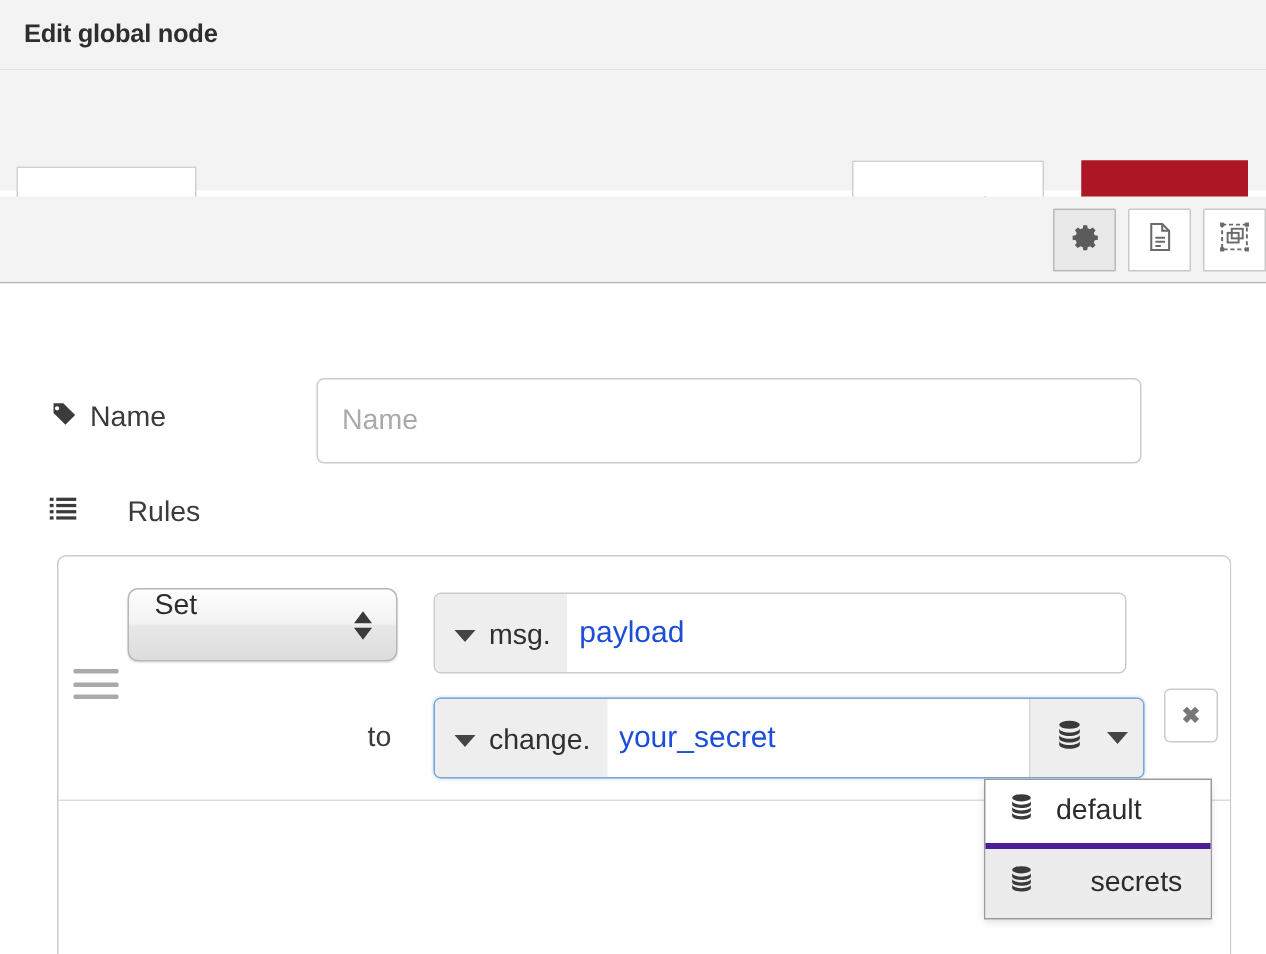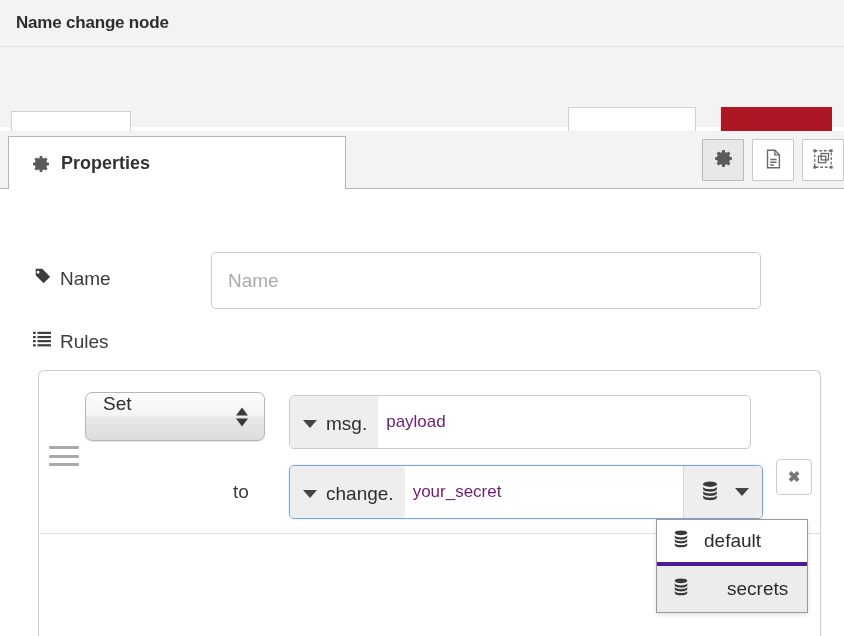--- a/index.html
+++ b/index.html
@@ -78,21 +78,21 @@
   .icon-btn.active{background:#e8e8e8;border-color:#b9b9b9;}
 
   
   .content{position:absolute;left:0;top:189px;width:844px;height:447px;background:#fff;}
   .label{
     display:flex;align-items:center;
     font-size:19px;color:#3b3b3b;
   }
   .label .lab-text{margin-left:9px;}
   .lbl-name{position:absolute;left:33px;top:78px;}
-  .lbl-rules{position:absolute;left:33px;top:141px;}
+  .lbl-rules{position:absolute;left:33px;top:141px;gap:25px;}
 
   .name-input{
     position:absolute;left:211px;top:252px;width:550px;height:57px;
     box-sizing:border-box;
     border:1px solid #ccc;border-radius:5px;
     background:#fff;
     font-family:"Liberation Sans", sans-serif;
     font-size:19px;color:#333;
     padding:0 16px;
     outline:none;
@@ -151,35 +151,35 @@
     display:flex;align-items:center;gap:9px;
     padding:4px 11px 0 13px;
     font-size:19px;color:#2f2f2f;
     cursor:pointer;
     white-space:nowrap;
   }
   .caret-dn{width:0;height:0;border-left:7px solid transparent;border-right:7px solid transparent;border-top:8px solid #444;}
   .tvalue{
     flex:1;border:none;outline:none;background:transparent;
     font-family:"Liberation Sans", sans-serif;
-    font-size:17px;color:#701a75;
+    font-size:20px;color:#1d4ed8;
     padding:0 8px;
   }
   .tsuffix{
     background:#eee;border-left:1px solid #d8d8d8;
     display:flex;align-items:center;gap:14px;
     padding:0 13px 0 15px;
     cursor:pointer;
   }
 
   .in-prop{left:250px;top:24px;width:462px;}
   .in-to{left:250px;top:94px;width:474px;}
 
   .to-label{
-    position:absolute;left:194px;top:110px;
+    position:absolute;left:206px;top:110px;
     font-size:19px;color:#3b3b3b;
   }
 
   .btn-x{
     position:absolute;left:737px;top:88px;width:36px;height:36px;
     box-sizing:border-box;
     border:1px solid #ccc;border-radius:4px;background:#fff;
     display:flex;align-items:center;justify-content:center;
     cursor:pointer;color:#777;font-size:15px;font-weight:bold;
   }
@@ -205,39 +205,30 @@
   .menu-item.selected{background:#ececec;gap:36px;}
 
   svg{shape-rendering:geometricPrecision;}
 </style>
 </head>
 <body>
 
 <div class="dialog">
 
   <div class="titlebar">
-    <span class="title">Name change node</span>
+    <span class="title">Edit global node</span>
   </div>
 
   <div class="buttonbar">
     <button class="btn btn-delete">Delete</button>
     <button class="btn btn-cancel">Cancel</button>
     <button class="btn btn-done">Done</button>
   </div>
 
   <div class="tabbar">
-    <div class="tab">
-      <span>
-        <svg width="20" height="20" viewBox="0 0 20 20" fill="#5b5b5b">
-          <path d="M10 6.4a3.6 3.6 0 100 7.2 3.6 3.6 0 000-7.2zm0 5.6a2 2 0 110-4 2 2 0 010 4z"></path>
-          <path d="M18 8.8l-2-.35a6.3 6.3 0 00-.62-1.5l1.17-1.66-1.84-1.84-1.66 1.17a6.3 6.3 0 00-1.5-.62L11.2 2H8.8l-.35 2a6.3 6.3 0 00-1.5.62L5.29 3.45 3.45 5.29l1.17 1.66a6.3 6.3 0 00-.62 1.5L2 8.8v2.4l2 .35c.14.53.35 1.03.62 1.5l-1.17 1.66 1.84 1.84 1.66-1.17c.47.27.97.48 1.5.62l.35 2h2.4l.35-2c.53-.14 1.03-.35 1.5-.62l1.66 1.17 1.84-1.84-1.17-1.66c.27-.47.48-.97.62-1.5l2-.35V8.8z"></path>
-        </svg>
-      </span>
-      <span class="tab-label">Properties</span>
-    </div>
 
     <div class="icon-buttons">
       <div class="icon-btn active">
         <span>
           <svg width="21" height="21" viewBox="0 0 20 20" fill="#5b5b5b">
             <path d="M10 6.4a3.6 3.6 0 100 7.2 3.6 3.6 0 000-7.2zm0 5.6a2 2 0 110-4 2 2 0 010 4z"></path>
             <path d="M18 8.8l-2-.35a6.3 6.3 0 00-.62-1.5l1.17-1.66-1.84-1.84-1.66 1.17a6.3 6.3 0 00-1.5-.62L11.2 2H8.8l-.35 2a6.3 6.3 0 00-1.5.62L5.29 3.45 3.45 5.29l1.17 1.66a6.3 6.3 0 00-.62 1.5L2 8.8v2.4l2 .35c.14.53.35 1.03.62 1.5l-1.17 1.66 1.84 1.84 1.66-1.17c.47.27.97.48 1.5.62l.35 2h2.4l.35-2c.53-.14 1.03-.35 1.5-.62l1.66 1.17 1.84-1.84-1.17-1.66c.27-.47.48-.97.62-1.5l2-.35V8.8z"></path>
           </svg>
         </span>
       </div>

